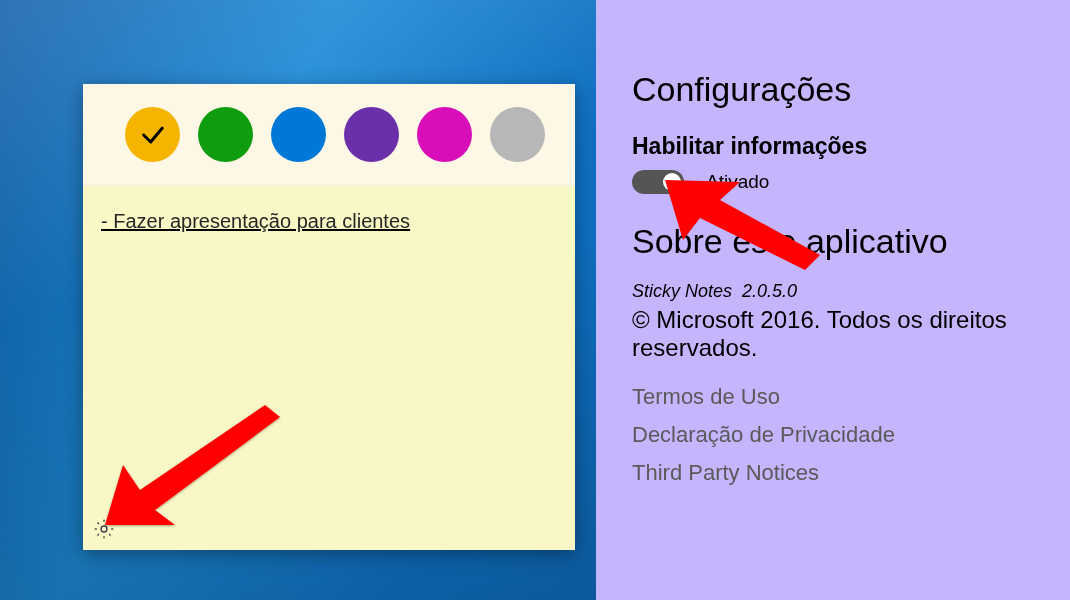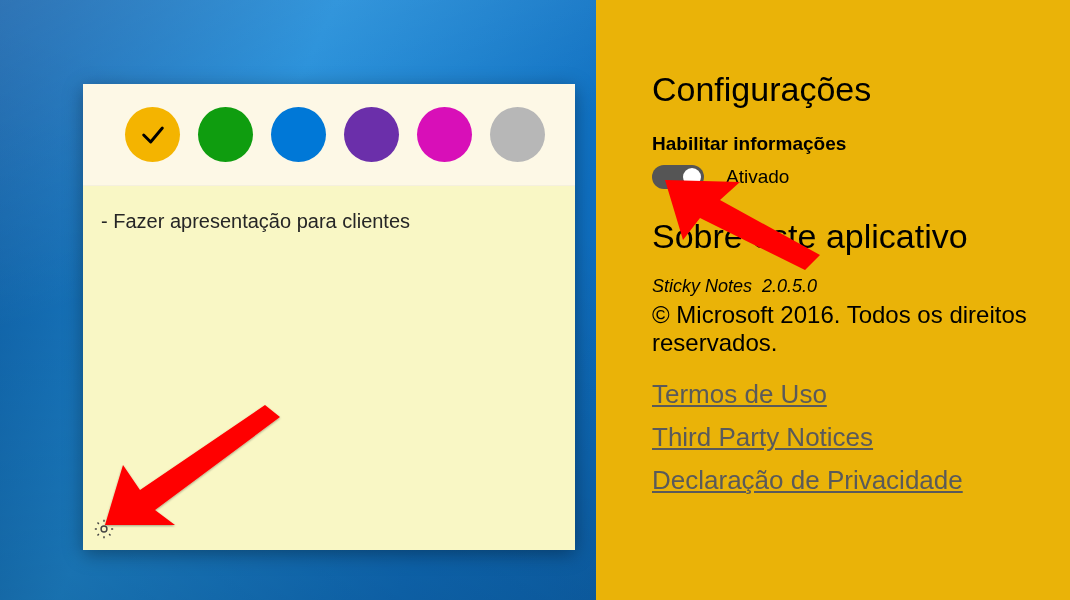--- a/index.html
+++ b/index.html
@@ -27,20 +27,21 @@
     .note-window {
       position: absolute;
       left: 83px;
       top: 84px;
       width: 492px;
       height: 466px;
       background: #f9f7c5;
       box-shadow: 0 4px 18px rgba(0,0,0,0.35);
       display: flex;
       flex-direction: column;
+      text-decoration: underline;
     }
     .color-strip {
       height: 102px;
       background: #fdf8e6;
       display: flex;
       align-items: center;
       padding-left: 42px;
       gap: 18px;
       border-bottom: 1px solid rgba(0,0,0,0.03);
     }
@@ -80,31 +81,31 @@
     }
     .gear-icon svg { width: 100%; height: 100%; }
 
     
     .settings-pane {
       position: absolute;
       right: 0;
       top: 0;
       bottom: 0;
       width: 474px;
-      background: #eab308;
-      padding: 70px 30px 0 56px;
+      background: #c4b5fd;
+      padding: 70px 30px 0 36px;
       color: #000;
     }
     .settings-title {
       font-size: 34px;
       font-weight: 400;
       margin-bottom: 24px;
     }
     .setting-label {
-      font-size: 19px;
+      font-size: 23px;
       font-weight: 600;
       margin-bottom: 10px;
     }
     .toggle-row {
       display: flex;
       align-items: center;
       gap: 22px;
       margin-bottom: 28px;
     }
     .toggle {
@@ -141,22 +142,21 @@
       font-size: 24px;
       margin-bottom: 22px;
     }
     .links {
       display: flex;
       flex-direction: column;
       gap: 12px;
     }
     .links a {
       color: #5a5a5a;
-      font-size: 26px;
-      text-decoration: underline;
+      font-size: 22px;
       width: fit-content;
       cursor: pointer;
     }
 
     
     .arrow {
       position: absolute;
       pointer-events: none;
     }
     .arrow svg { display: block; }
@@ -203,22 +203,22 @@
 
   <h2 class="about-title">Sobre este aplicativo</h2>
   <div class="app-version">
     <span>Sticky Notes</span>&nbsp;
     <span>2.0.5.0</span>
   </div>
   <div class="copyright">© Microsoft 2016. Todos os direitos reservados.</div>
 
   <div class="links">
     <a>Termos de Uso</a>
+    <a>Declaração de Privacidade</a>
     <a>Third Party Notices</a>
-    <a>Declaração de Privacidade</a>
   </div>
 </div>
 
 <div class="arrow" style="left:95px; top:395px;">
   <svg width="190" height="140">
     <defs>
       <filter id="sh1" x="-20%" y="-20%" width="140%" height="140%">
         <feDropShadow dx="0" dy="1" stdDeviation="1" flood-opacity="0.35"></feDropShadow>
       </filter>
     </defs>

